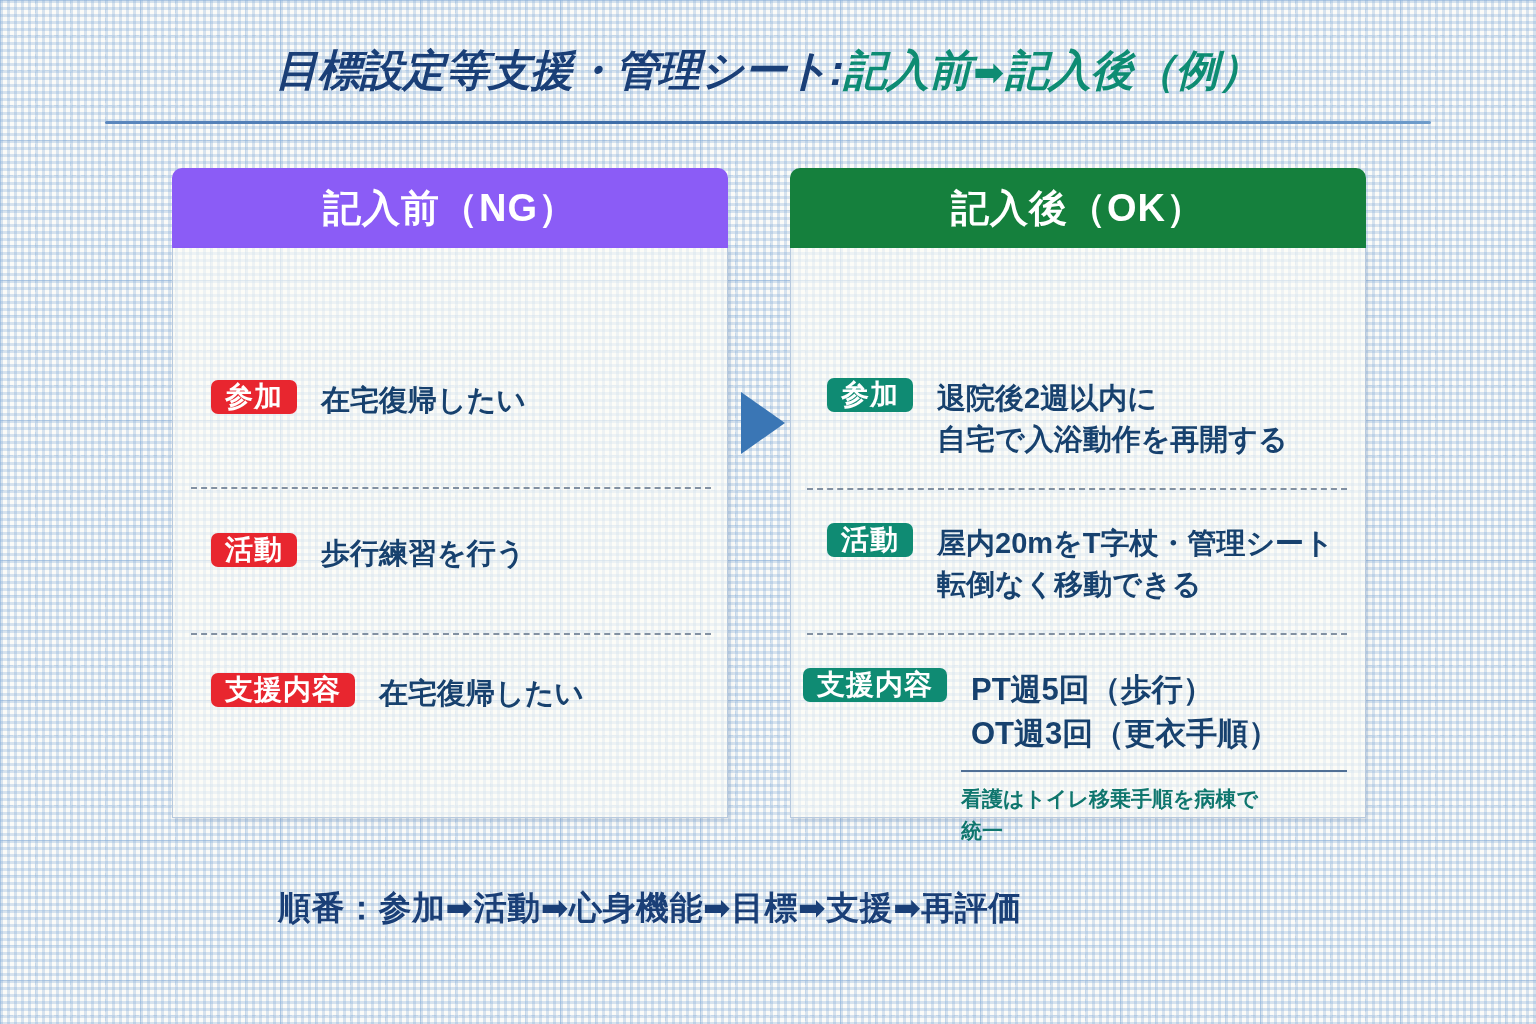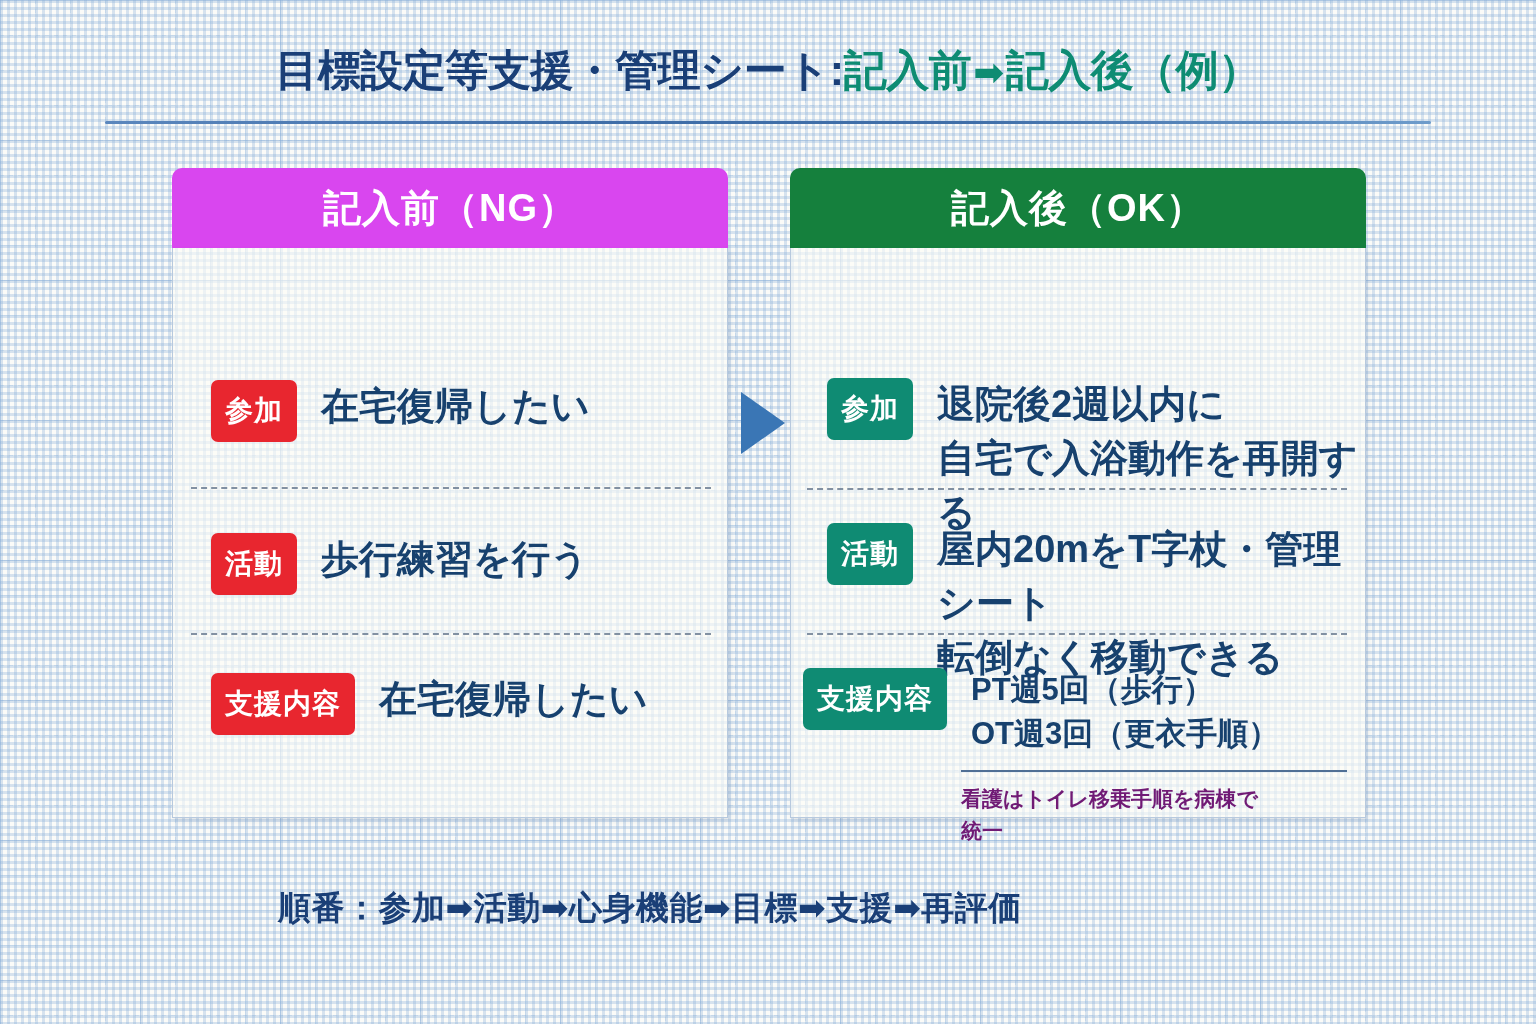--- a/index.html
+++ b/index.html
@@ -39,21 +39,21 @@
                repeating-linear-gradient(to bottom,#000 0 4px,transparent 4px 9px);
   }
   #page{ position:absolute; inset:0; }
 
   
   #title-block{
     position:absolute; top:46px; left:0; width:1536px; text-align:center;
   }
   .title{
     font-size:43px; font-weight:bold; letter-spacing:-.5px;
-    white-space:nowrap; line-height:1.15;
+    white-space:nowrap; line-height:1.15;font-style:italic;
   }
   .t-navy{ color:#1a3f77; }
   .t-teal{ color:#0e8c73; }
   .t-arrow{ color:#0e8c73; font-size:37px; padding:0 2px; }
   #title-rule{
     position:absolute; left:105px; top:121px; width:1326px; height:3px;
     background:linear-gradient(to right,#5b87bd,#3f6ea8 35%,#3f6ea8 65%,#6e9ccb);
     border-radius:2px;
   }
 
@@ -65,39 +65,39 @@
     color:#fff; font-size:38px; font-weight:bold; letter-spacing:1px;
   }
   .panel-body{
     background:rgba(252,252,247,.62);
     border:1.5px solid #b7c9de;
     border-top:none;
     box-shadow:2px 3px 5px rgba(90,110,140,.16);
     position:relative;
   }
   #panel-ng{ left:172px; top:168px; width:556px; }
-  #panel-ng .panel-header{ background:#d946ef; }
+  #panel-ng .panel-header{ background:#8b5cf6; }
   #panel-ng .panel-body{ height:570px; }
 
   #panel-ok{ left:790px; top:168px; width:576px; }
   #panel-ok .panel-header{ background:#15803d; }
   #panel-ok .panel-body{ height:570px; }
 
   
   .row{ display:flex; align-items:flex-start; position:absolute; }
   .badge{
     display:inline-flex; align-items:center; justify-content:center;
     color:#fff; font-weight:bold; border-radius:7px;
     font-size:28px; letter-spacing:1px; flex:none;
-    height:62px; padding:0 14px;
+    height:34px; padding:0 14px;
   }
   .badge.red{ background:#e8262f; }
   .badge.green{ background:#0f8b73; }
   .rowtext{
-    color:#17416e; font-weight:bold; font-size:38px; line-height:1.42;
+    color:#17416e; font-weight:bold; font-size:29px; line-height:1.42;
     margin-left:24px; white-space:pre-line;
   }
   .rowtext.big{ font-size:31px; }
   .divider{
     position:absolute; height:0; border-top:2.5px dashed #6e7f94;
     opacity:.85;
   }
 
   
   #ng-row-1{ left:38px; top:132px; }
@@ -111,21 +111,21 @@
   #ok-div-1{ left:16px; top:240px; width:540px; }
   #ok-row-2{ left:36px; top:275px; }
   #ok-div-2{ left:16px; top:385px; width:540px; }
   #ok-row-3{ left:12px; top:420px; }
   #ok-note-rule{
     position:absolute; left:170px; top:522px; width:386px; height:2px;
     background:#4f6f95;
   }
   #ok-note{
     position:absolute; left:170px; top:535px; width:400px;
-    color:#701a75; font-weight:bold; font-size:21px; line-height:1.5;
+    color:#0f766e; font-weight:bold; font-size:21px; line-height:1.5;
     white-space:pre-line;
   }
 
   
   #center-arrow{
     position:absolute; left:741px; top:392px;
     width:0; height:0;
     border-top:31px solid transparent;
     border-bottom:31px solid transparent;
     border-left:44px solid #3a76b5;

